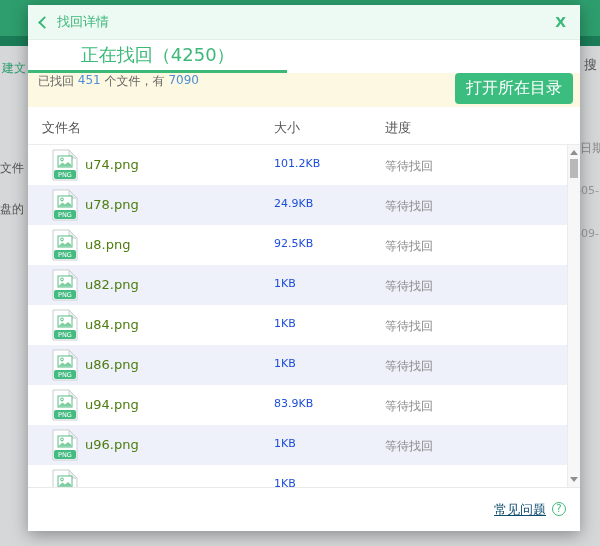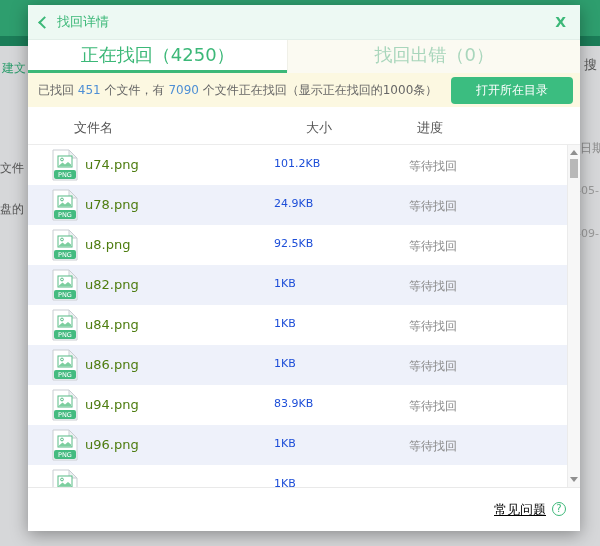--- a/index.html
+++ b/index.html
@@ -33,56 +33,56 @@
   .chevron{width:7px;height:7px;border-left:2px solid #3cb878;border-bottom:2px solid #3cb878;transform:rotate(45deg);margin-right:8px;}
   .dlg-title{color:#3cb878;font-size:13px;}
   .close-btn{margin-left:auto;color:#3cb878;font-size:14px;font-weight:bold;cursor:pointer;padding:0 2px;}
   
   .tabbar{height:33px;display:flex;}
   .tab{display:flex;align-items:center;justify-content:center;font-size:18px;box-sizing:border-box;cursor:pointer;}
   .tab-active{width:47%;color:#3cb878;background:#fff;border-bottom:3px solid #3cb878;}
   .tab-inactive{width:53%;color:#a9d6bc;background:#fbfaf2;border-bottom:3px solid #fbfaf2;border-left:1px solid #f0f0e8;}
   
   .info-bar{
-    height:34px;background:#fcf8e1;display:flex;align-items:center;
+    height:34px;background:#fcf8e1;display:flex;align-items:flex-start;
     padding:0 7px 0 10px;font-size:12px;color:#666;box-sizing:border-box;white-space:pre;
   }
   .count{color:#4e8fd5;}
   .open-dir-btn{
-    margin-left:auto;background:#3bbd80;color:#fff;font-size:12px;
-    padding:5px 25px;border-radius:4px;border:none;cursor:pointer;
+    margin-left:auto;background:#3bbd80;color:#fff;font-size:16px;
+    padding:5px 11px;border-radius:4px;border:none;cursor:pointer;
     font-family:inherit;
   }
   
   .thead{height:38px;position:relative;background:#fff;border-bottom:1px solid #ececec;box-sizing:border-box;}
-  .th{position:absolute;top:12px;font-size:13px;color:#555;margin-left:32px;}
+  .th{position:absolute;top:12px;font-size:13px;color:#555;}
   .th-name{left:14px;}
   .th-size{left:246px;}
   .th-progress{left:357px;}
   
   .list{position:relative;height:342px;overflow:hidden;background:#fff;}
   .row{position:relative;height:40px;}
   .row:nth-child(even){background:#eef1fa;}
   .ficon{position:absolute;left:24px;top:4px;}
   .fname{position:absolute;left:57px;top:12px;font-size:13px;color:#4d7c0f;}
   .fsize{position:absolute;left:246px;top:12px;font-size:11px;color:#1d4ed8;}
-  .fstatus{position:absolute;left:357px;top:13px;font-size:12px;color:#8a8a8a;margin-left:24px;}
+  .fstatus{position:absolute;left:357px;top:13px;font-size:12px;color:#8a8a8a;}
   
   .scrollbar{
     position:absolute;top:0;right:0;width:13px;height:342px;z-index:2;
     background:#f7f7f7;border-left:1px solid #ebebeb;box-sizing:border-box;
   }
   .sb-up{position:absolute;top:5px;left:2px;width:0;height:0;
     border-left:4px solid transparent;border-right:4px solid transparent;border-bottom:5px solid #8f8f8f;}
   .sb-thumb{position:absolute;top:14px;left:2px;width:8px;height:19px;background:#b8b8b8;}
   .sb-down{position:absolute;bottom:5px;left:2px;width:0;height:0;
     border-left:4px solid transparent;border-right:4px solid transparent;border-top:5px solid #8f8f8f;}
   
   .dlg-footer{height:44px;background:#fff;border-top:1px solid #e9e9e9;position:relative;box-sizing:border-box;}
-  .faq{position:absolute;right:34px;top:13px;font-size:13px;color:#000000;text-decoration:underline;cursor:pointer;}
+  .faq{position:absolute;right:34px;top:13px;font-size:13px;color:#0c4a6e;text-decoration:underline;cursor:pointer;}
   .help-circle{
     position:absolute;right:14px;top:14px;width:14px;height:14px;box-sizing:border-box;
     border:1px solid #3cb878;border-radius:50%;color:#3cb878;font-size:10px;line-height:12px;text-align:center;cursor:pointer;
   }
 </style>
 </head>
 <body>
 
 <div class="bg-green"></div>
 <div class="bg-green-dark"></div>
@@ -99,25 +99,24 @@
   <div class="dlg-header">
     <span class="back-btn">
       <span class="chevron"></span>
       <span class="dlg-title">找回详情</span>
     </span>
     <span class="close-btn">X</span>
   </div>
 
   <div class="tabbar">
     <div class="tab tab-active">正在找回（4250）</div>
-    <div class="tab tab-inactive">找回出错（0）</div>
   </div>
 
   <div class="info-bar">
-    <span>已找回 </span><span class="count">451</span><span> 个文件，有 </span><span class="count">7090</span><span> 个文件正在找回（显示正在找回的1000条）</span>
+    <span>已找回 </span><span class="count">451</span><span> 个文件，有 </span><span class="count">7090</span>
     <button class="open-dir-btn">打开所在目录</button>
   </div>
 
   <div class="thead">
     <span class="th th-name">文件名</span>
     <span class="th th-size">大小</span>
     <span class="th th-progress">进度</span>
   </div>
 
   <div class="list">

